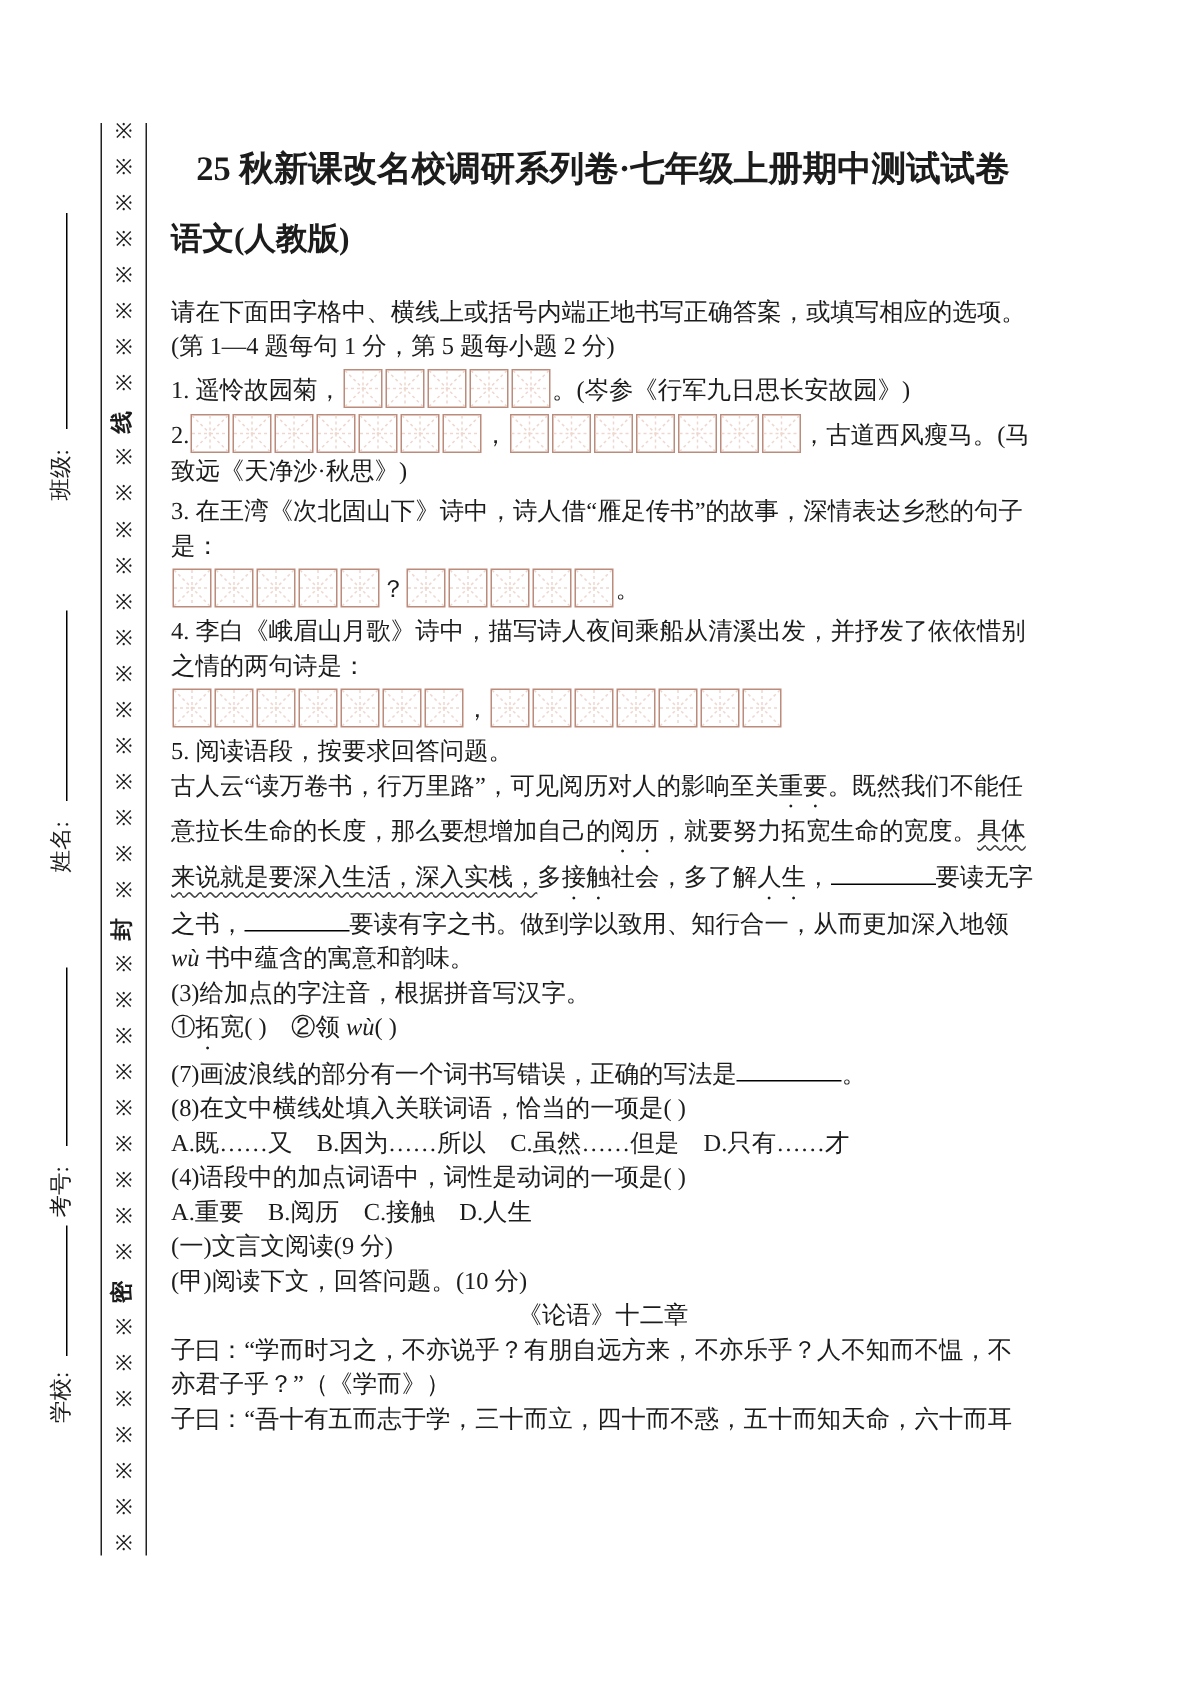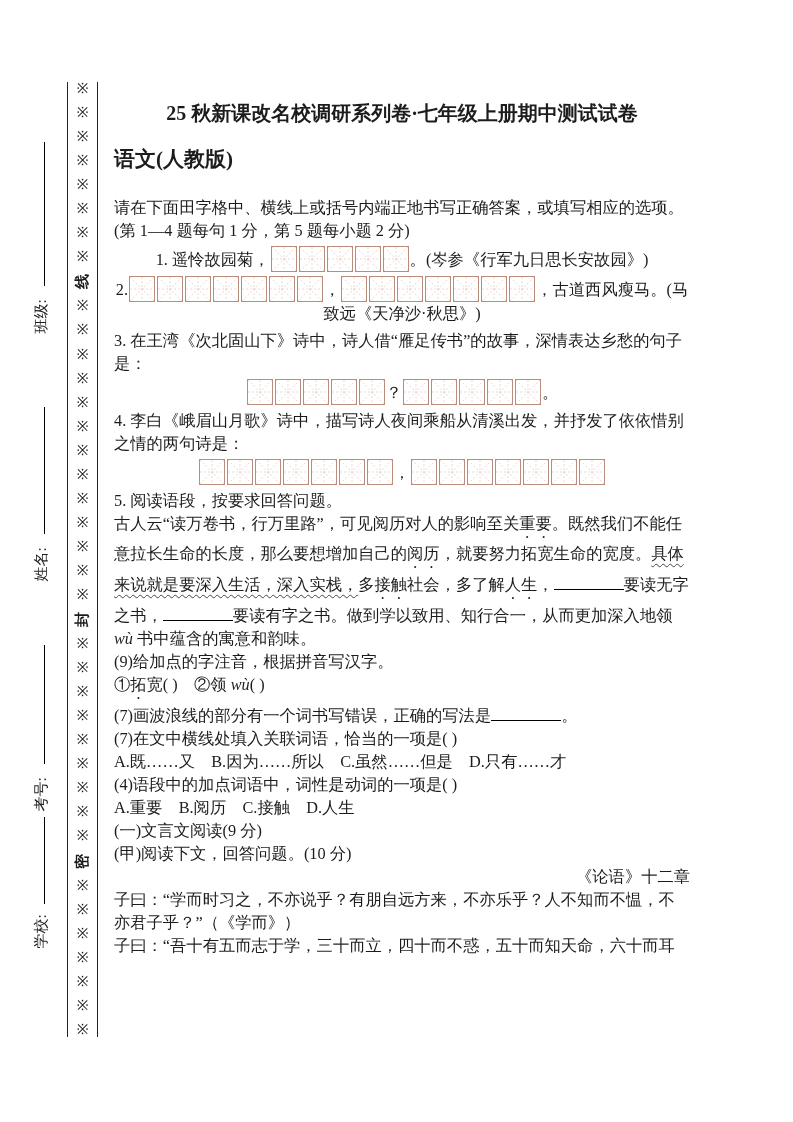--- a/index.html
+++ b/index.html
@@ -23,25 +23,25 @@
   .strip {
     position:absolute; left:67px; top:82px; width:29px; height:955px;
     border-left:1px solid #222; border-right:1px solid #222;
     display:flex; flex-direction:column; justify-content:space-between; align-items:center;
     font-size:14px;
   }
   .strip-item { line-height:1; }
   .strip-item.rot { transform:rotate(-90deg); font-weight:bold; font-size:15px; }
   
   .content { position:absolute; left:114px; top:96px; width:576px; }
-  .h1 { font-size:20px; font-weight:bold; text-align:center; margin:2px 0 16px 0; line-height:30px; }
+  .h1 { font-size:23px; font-weight:bold; text-align:center; margin:2px 0 16px 0; line-height:30px; }
   .h2 { font-size:21px; font-weight:bold; text-align:left; margin:0 0 22px 0; line-height:30px; }
   p { font-size:16.3px; line-height:23px; margin:0; }
-  p.center { text-align:right; }
-  .qline { margin:4px 0;text-align:center; }
+  p.center { text-align:center; }
+  .qline { margin:4px 0; }
   
   .boxes { white-space:nowrap; }
   .box {
     display:inline-block; width:24px; height:24px; box-sizing:content-box;
     border:1.5px solid #bb8b7c; margin:0 1px; vertical-align:-7px; background:#fff;
   }
   .box svg { display:block; }
   
   .seg { }
   .dot {
@@ -216,24 +216,24 @@
             </svg></span><span class="box"><svg viewBox="0 0 24 24" width="24" height="24">
               <path d="M0 0 L24 24 M24 0 L0 24 M12 0 L12 24 M0 12 L24 12" fill="none" stroke-width="1" stroke-dasharray="2 2" stroke="#eed7cf"></path>
             </svg></span><span class="box"><svg viewBox="0 0 24 24" width="24" height="24">
               <path d="M0 0 L24 24 M24 0 L0 24 M12 0 L12 24 M0 12 L24 12" fill="none" stroke-width="1" stroke-dasharray="2 2" stroke="#eed7cf"></path>
             </svg></span></span>
     </p>
 
     <p>5. 阅读语段，按要求回答问题。</p>
     <p><span class="seg">古人云“读万卷书，行万里路”，可见阅历对人的影响至关</span><span class="seg dot">重要</span><span class="seg">。既然我们不能任意拉长生命的长度，那么要想增加自己的</span><span class="seg dot">阅历</span><span class="seg">，就要努力拓宽生命的宽度。</span><span class="seg wavy">具体来说就是要深入生活，深入实栈，</span><span class="seg">多</span><span class="seg dot">接触</span><span class="seg">社会，多了解</span><span class="seg dot">人生</span><span class="seg">，</span><span class="seg blank"></span><span class="seg">要读无字之书，</span><span class="seg blank"></span><span class="seg">要读有字之书。做到学以致用、知行合一，从而更加深入地领 </span><span class="seg pinyin">wù</span><span class="seg"> 书中蕴含的寓意和韵味。</span></p>
 
-    <p>(9)给加点的字注音，根据拼音写汉字。</p>
+    <p>(3)给加点的字注音，根据拼音写汉字。</p>
     <p><span class="seg">①</span><span class="seg dot">拓</span><span class="seg">宽( )　②领 </span><span class="seg pinyin">wù</span><span class="seg">( )</span></p>
     <p><span class="seg">(7)画波浪线的部分有一个词书写错误，正确的写法是</span><span class="seg blank"></span><span class="seg">。</span></p>
-    <p>(7)在文中横线处填入关联词语，恰当的一项是( )</p>
+    <p>(8)在文中横线处填入关联词语，恰当的一项是( )</p>
     <p>A.既……又　B.因为……所以　C.虽然……但是　D.只有……才</p>
     <p>(4)语段中的加点词语中，词性是动词的一项是( )</p>
     <p>A.重要　B.阅历　C.接触　D.人生</p>
 
     <p>(一)文言文阅读(9 分)</p>
     <p>(甲)阅读下文，回答问题。(10 分)</p>
     <p class="center">《论语》十二章</p>
     <p>子曰：“学而时习之，不亦说乎？有朋自远方来，不亦乐乎？人不知而不愠，不亦君子乎？”（《学而》）</p>
     <p>子曰：“吾十有五而志于学，三十而立，四十而不惑，五十而知天命，六十而耳</p>
   </div>

